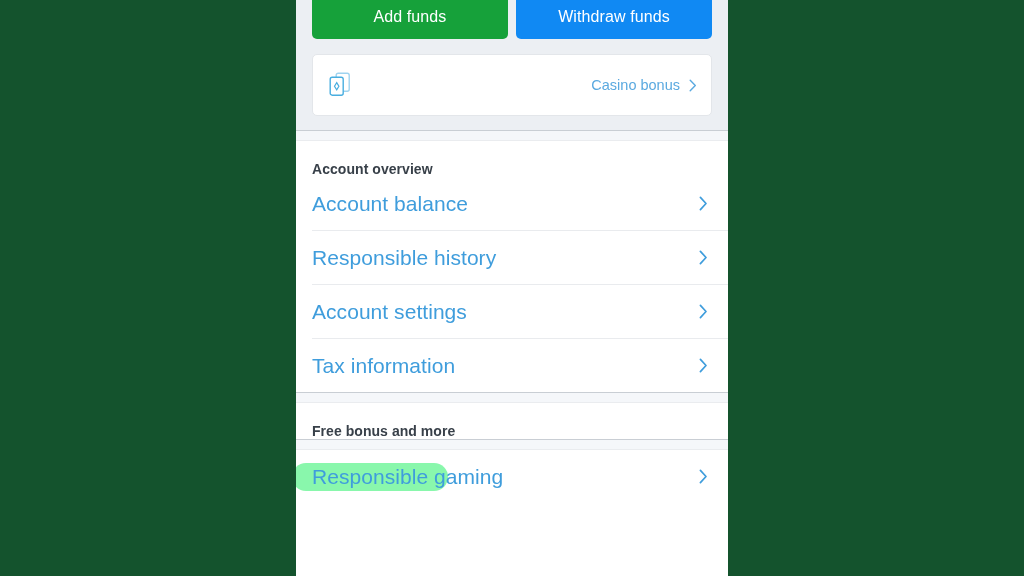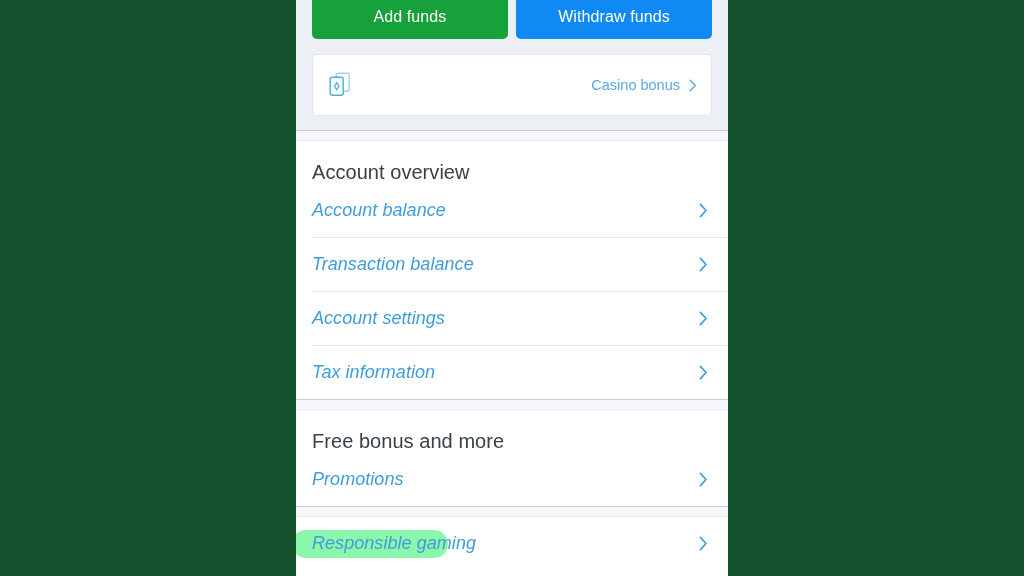--- a/index.html
+++ b/index.html
@@ -128,22 +128,22 @@
     border-top: 1px solid #c9ced4;
     border-bottom: 1px solid #eaecef;
   }
 
   
   .section {
     background: #ffffff;
     padding: 0 0 0 0;
   }
   .section-title {
-    font-size: 20px;
-    font-weight: normal;
+    font-size: 14px;
+    font-weight: bold;
     color: #384049;
     letter-spacing: 0.05px;
     padding: 20px 16px 0 16px;
   }
   .rows {
     padding-left: 16px;
   }
   .row {
     display: flex;
     align-items: center;
@@ -151,26 +151,25 @@
     height: 53px;
     padding-right: 20px;
     border-bottom: 1px solid #e9ebee;
     cursor: pointer;
     position: relative;
   }
   .row:last-child {
     border-bottom: none;
   }
   .row-label {
-    font-size: 18px;
+    font-size: 21px;
     color: #3f9ddc;
     letter-spacing: 0.05px;
     position: relative;
     z-index: 2;
-    font-style: italic;
   }
   .chev {
     width: 9px;
     height: 15px;
     display: block;
     flex: 0 0 auto;
   }
 
   
   .row-label.highlighted {
@@ -234,21 +233,21 @@
         <div class="row">
           <span class="row-label">Account balance</span>
           <span>
             <svg class="chev" viewBox="0 0 9 15" fill="none" xmlns="http://www.w3.org/2000/svg">
               <path d="M1.4 1.4 L7 7.5 L1.4 13.6" stroke="#3f9ddc" stroke-width="1.7" stroke-linecap="round" stroke-linejoin="round"></path>
             </svg>
           </span>
         </div>
 
         <div class="row">
-          <span class="row-label">Transaction balance</span>
+          <span class="row-label">Responsible history</span>
           <span>
             <svg class="chev" viewBox="0 0 9 15" fill="none" xmlns="http://www.w3.org/2000/svg">
               <path d="M1.4 1.4 L7 7.5 L1.4 13.6" stroke="#3f9ddc" stroke-width="1.7" stroke-linecap="round" stroke-linejoin="round"></path>
             </svg>
           </span>
         </div>
 
         <div class="row">
           <span class="row-label">Account settings</span>
           <span>
@@ -267,30 +266,20 @@
           </span>
         </div>
 
       </div>
     </div>
 
     <div class="band"></div>
 
     <div class="section">
       <div class="section-title">Free bonus and more</div>
-      <div class="rows">
-        <div class="row">
-          <span class="row-label">Promotions</span>
-          <span>
-            <svg class="chev" viewBox="0 0 9 15" fill="none" xmlns="http://www.w3.org/2000/svg">
-              <path d="M1.4 1.4 L7 7.5 L1.4 13.6" stroke="#3f9ddc" stroke-width="1.7" stroke-linecap="round" stroke-linejoin="round"></path>
-            </svg>
-          </span>
-        </div>
-      </div>
     </div>
 
     <div class="band"></div>
 
     <div class="section">
       <div class="rows">
         <div class="row">
           <span class="marker"></span>
           <span class="row-label highlighted">Responsible gaming</span>
           <span>

